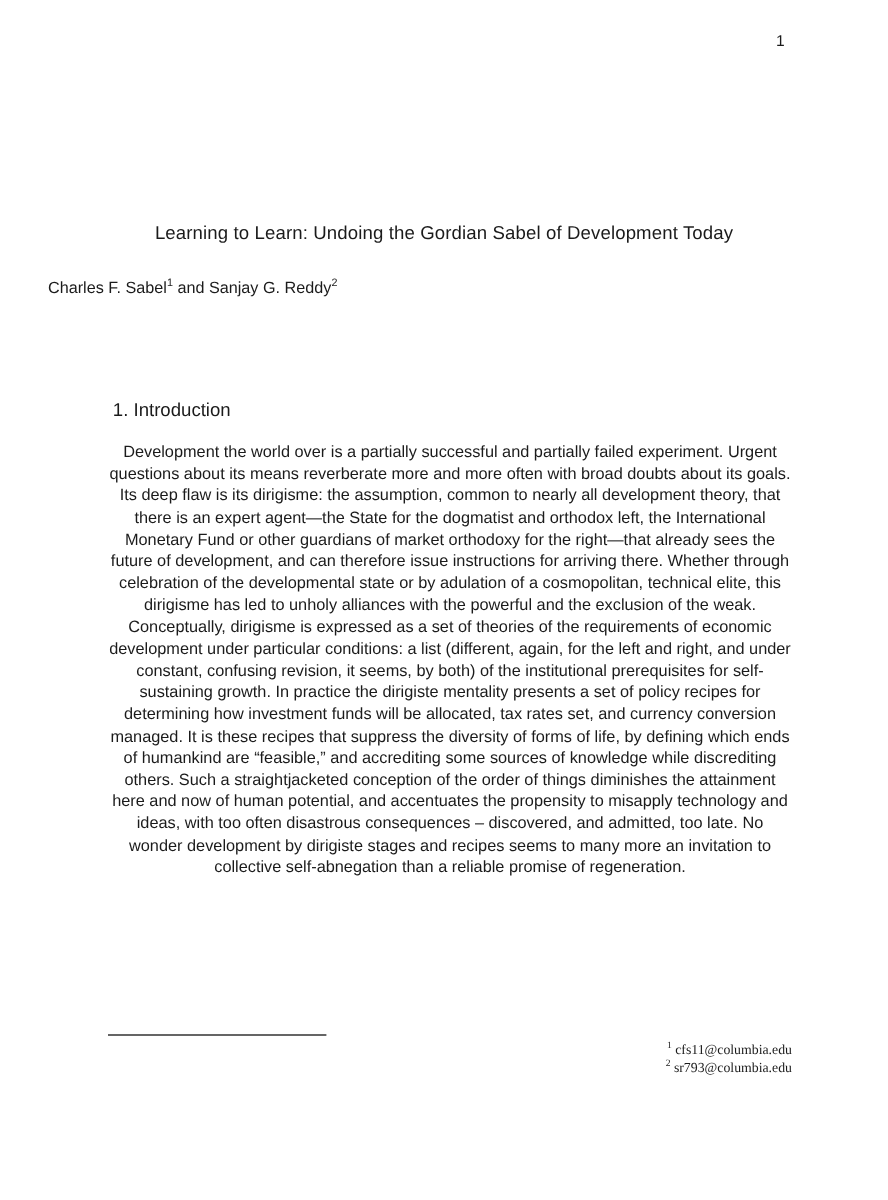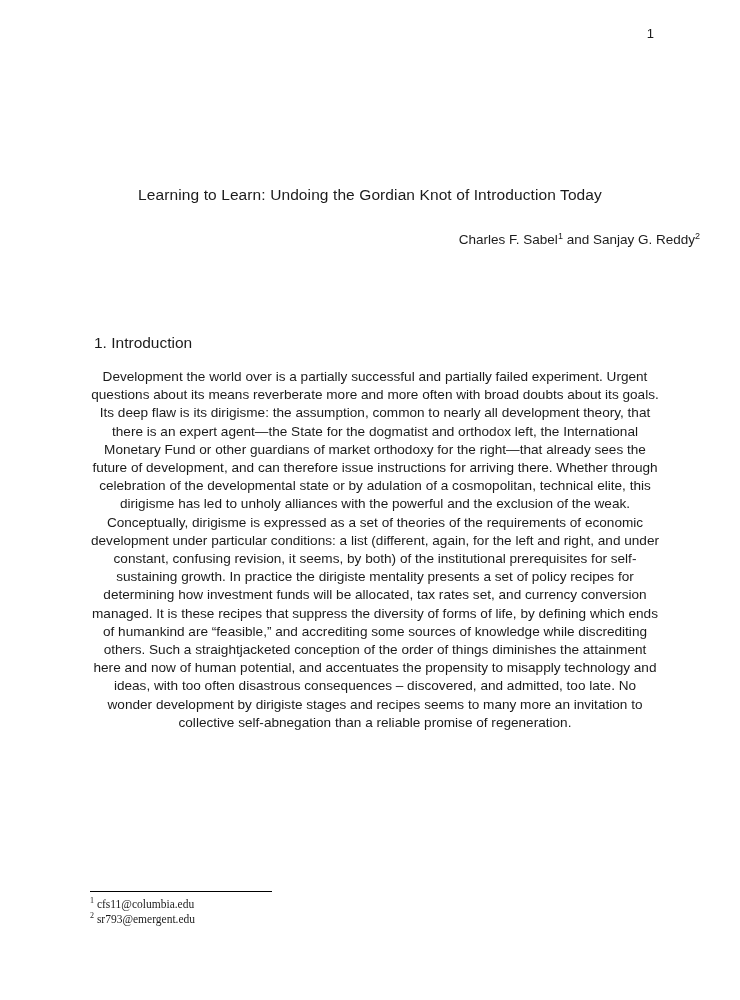--- a/index.html
+++ b/index.html
@@ -31,21 +31,21 @@
     text-align: center;
     font-size: 15.5px;
     font-weight: 400;
     letter-spacing: 0.1px;
   }
   .byline {
     position: absolute;
     top: 232px;
     left: 40px;
     right: 40px;
-    text-align: right;
+    text-align: left;
     font-size: 13.5px;
   }
   .byline sup {
     font-size: 9px;
     line-height: 0;
   }
   .section-heading {
     position: absolute;
     top: 330px;
     left: 90px;
@@ -59,23 +59,24 @@
     width: 570px;
     margin: 0;
     font-size: 13.6px;
     line-height: 18.2px;
     text-align: center;
   }
   .para-1 { top: 368px; }
   .para-2 { top: 799px; }
   .footnote-area {
     position: absolute;
-    top: 891px;
+    top: 862px;
     left: 90px;
     width: 570px;
+    text-align: right;
   }
   .footnote-rule {
     width: 182px;
     height: 0;
     border-top: 1px solid #000000;
     margin-bottom: 5px;
   }
   .footnote {
     font-family: "Liberation Serif", serif;
     font-size: 11.5px;
@@ -87,28 +88,28 @@
     line-height: 0;
   }
 </style>
 </head>
 <body>
 
 <div class="page">
 
   <div class="page-number">1</div>
 
-  <h1 class="title">Learning to Learn: Undoing the Gordian Knot of Introduction Today</h1>
+  <h1 class="title">Learning to Learn: Undoing the Gordian Sabel of Development Today</h1>
 
   <div class="byline"><span>Charles F. Sabel</span><sup>1</sup><span> and </span><span>Sanjay G. Reddy</span><sup>2</sup></div>
 
   <h2 class="section-heading">1. Introduction</h2>
 
   <p class="body-para para-1">Development the world over is a partially successful and partially failed experiment.  Urgent questions about its means reverberate more and more often with broad doubts about its goals. Its deep flaw is its dirigisme: the assumption, common to nearly all development theory, that there is an expert agent—the State for the dogmatist and orthodox left, the International Monetary Fund or other guardians of market orthodoxy for the right—that already sees the future of development, and can therefore issue instructions for arriving there.   Whether through celebration of the developmental state or by adulation of a cosmopolitan, technical elite, this dirigisme has led to unholy alliances with the powerful and the exclusion of the weak.  Conceptually, dirigisme is expressed as a set of theories of the requirements of economic development under particular conditions: a list (different, again, for the left and right, and under constant, confusing revision, it seems, by both) of the institutional prerequisites for self-sustaining growth.  In practice the dirigiste mentality presents a set of policy recipes for determining how investment funds will be allocated, tax rates set, and currency conversion managed. It is these recipes that suppress the diversity of forms of life, by defining which ends of humankind are “feasible,” and accrediting some sources of knowledge while discrediting others.  Such a straightjacketed conception of the order of things diminishes the attainment here and now of human potential, and accentuates the propensity to misapply technology and ideas, with too often disastrous consequences – discovered, and admitted, too late.  No wonder development by dirigiste stages and recipes seems to many more an invitation to collective self-abnegation than a reliable promise of regeneration.</p>
 
 
   <div class="footnote-area">
     <div class="footnote-rule"></div>
     <div class="footnote"><sup>1</sup> <span>cfs11@columbia.edu</span></div>
-    <div class="footnote"><sup>2</sup> <span>sr793@emergent.edu</span></div>
+    <div class="footnote"><sup>2</sup> <span>sr793@columbia.edu</span></div>
   </div>
 
 </div>
 
 </body></html>

